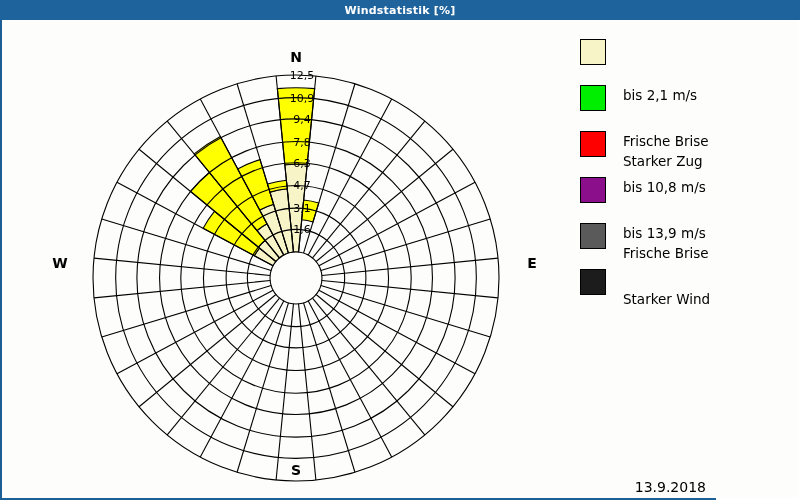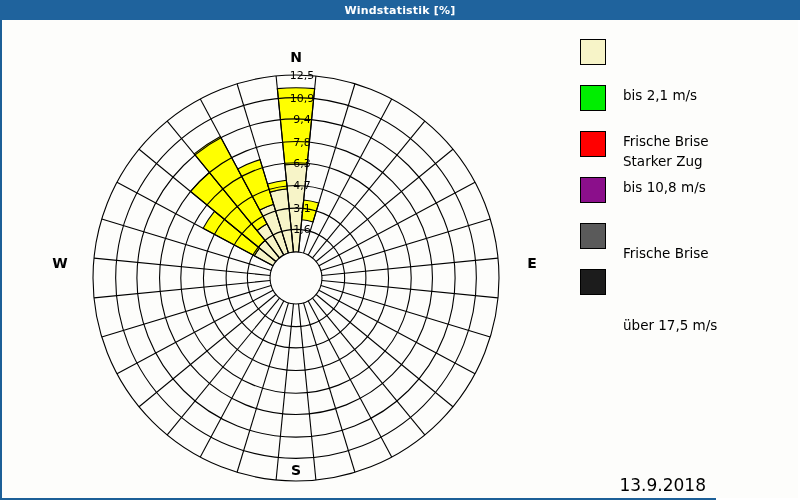--- a/index.html
+++ b/index.html
@@ -61,21 +61,21 @@
   .legend-text{
     margin-left:17px;
     font-family:"DejaVu Sans","Liberation Sans",sans-serif;
     font-size:13.5px;color:#000000;line-height:18px;
   }
   .legend-text div{white-space:nowrap;margin-top:48px;}
   
   #footer-date{
     position:absolute;right:8px;bottom:3px;
     font-family:"DejaVu Sans","Liberation Sans",sans-serif;
-    font-size:17px;color:#000000;
+    font-size:14px;color:#000000;
   }
 </style>
 </head>
 <body>
 
 <div id="app">
 
   <div id="titlebar">
     <span id="titlebar-text">Windstatistik [%]</span>
   </div>
@@ -174,27 +174,30 @@
     </div>
     <div class="legend-row">
       <span class="legend-swatch" style="background: rgb(255, 0, 0);"></span>
       <span class="legend-text">
         <div>bis 10,8 m/s</div>
         <div>Frische Brise</div>
       </span>
     </div>
     <div class="legend-row">
       <span class="legend-swatch" style="background: rgb(139, 15, 139);"></span>
+      <span class="legend-text">
+        <div>bis 13,9 m/s</div>
+        <div>Starker Wind</div>
+      </span>
     </div>
     <div class="legend-row">
       <span class="legend-swatch" style="background: rgb(90, 90, 90);"></span>
     </div>
     <div class="legend-row">
       <span class="legend-swatch" style="background: rgb(28, 28, 28);"></span>
       <span class="legend-text">
-        <div>über 17,5 m/s</div>
       </span>
     </div>
   </div>
 
   <div id="footer-date">13.9.2018</div>
 
 </div>
 
 </body></html>

